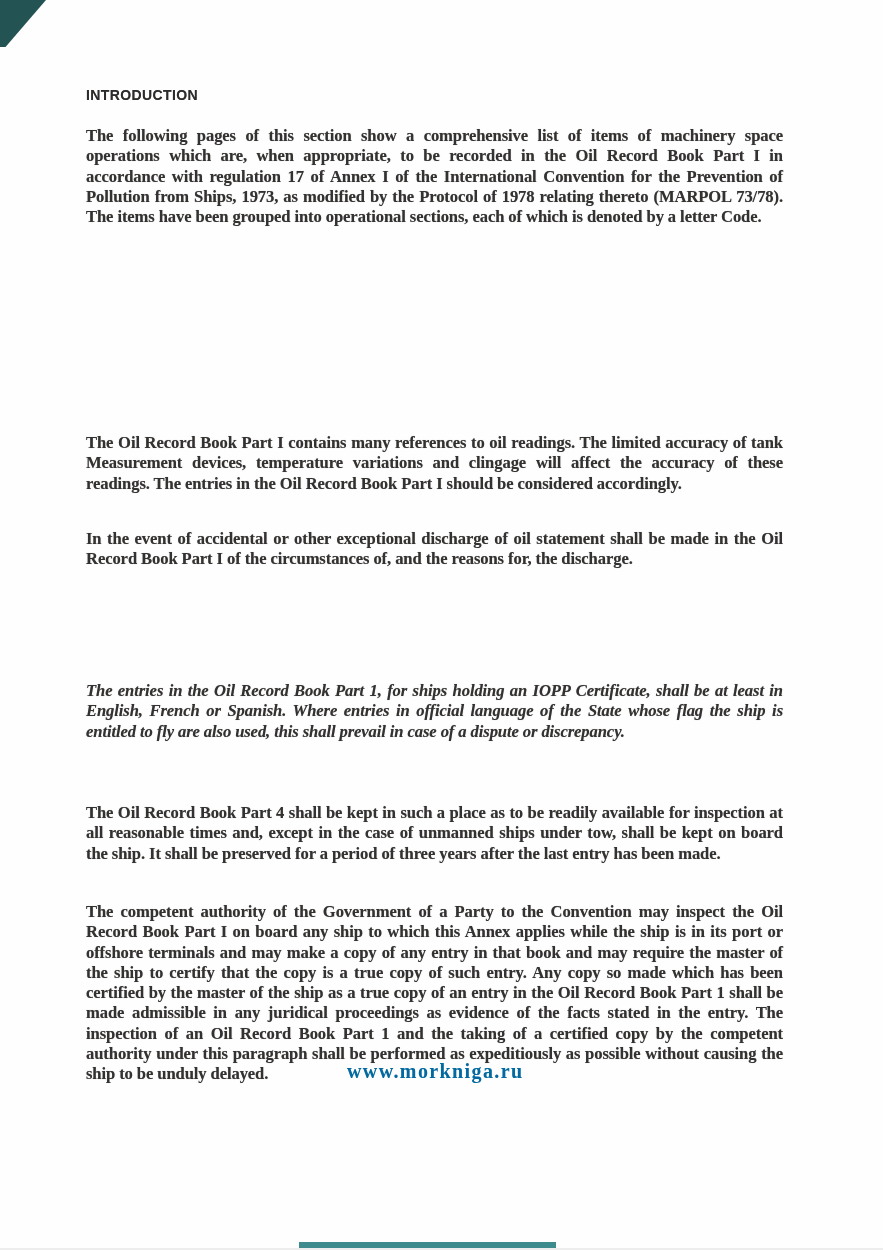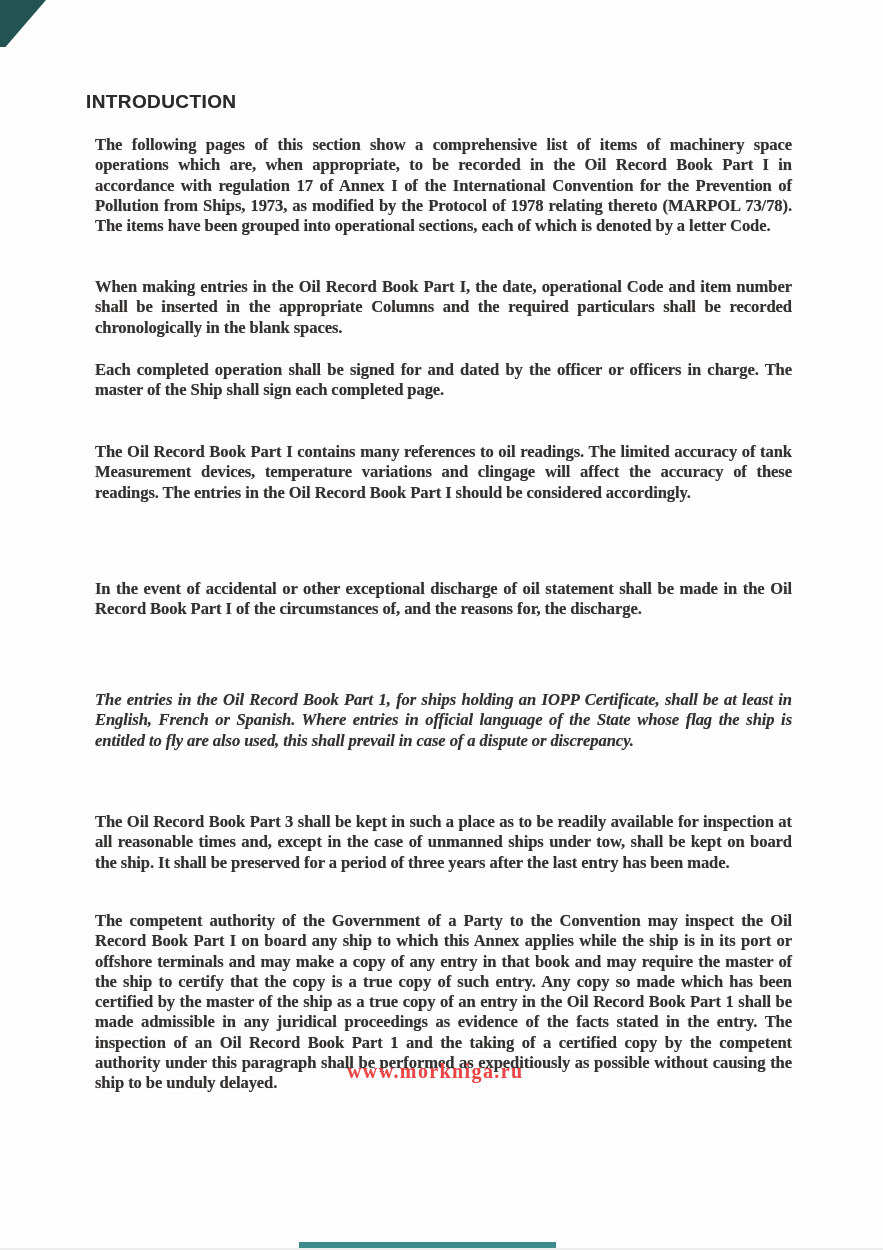--- a/index.html
+++ b/index.html
@@ -40,77 +40,75 @@
     width: 257px;
     height: 8px;
     background: #3d8b8d;
   }
   .doc-title {
     position: absolute;
     left: 86px;
     top: 78px;
     font-family: "Liberation Sans", sans-serif;
     font-weight: bold;
-    font-size: 19px;
+    font-size: 14px;
     letter-spacing: 0.4px;
     color: #2e2c2b;
     text-shadow: 0 0 0.6px rgba(46,44,43,0.55);
   }
   .para {
     position: absolute;
     left: 86px;
     width: 697px;
-    margin: 9px;
+    margin: 0;
     font-family: "Liberation Serif", serif;
     font-weight: bold;
     font-size: 16.6px;
     line-height: 20.3px;
     color: #343230;
     text-align: justify;
     text-shadow: 0 0 0.7px rgba(52,50,48,0.5);
     letter-spacing: -0.1px;
   }
   .p1 { top: 126px; }
   .p2 { top: 268px; }
   .p3 { top: 351px; }
   .p4 { top: 433px; }
-  .p5 { top: 570px; }
+  .p5 { top: 529px; }
   .p6 { top: 618px; }
   .p7 { top: 681px; font-style: italic; }
   .p8 { top: 803px; }
   .p9 { top: 902px; }
   .watermark {
     position: absolute;
     left: 347px;
     top: 1060px;
     font-family: "Liberation Serif", serif;
     font-weight: bold;
     font-size: 20px;
     letter-spacing: 1.4px;
-    color: #ef4444;
+    color: #0369a1;
     text-shadow: 0 0 0.5px rgba(170,202,223,0.6);
     white-space: nowrap;
   }
 </style>
 </head>
 <body>
 
 <div class="page">
 
   <div class="corner-accent"></div>
 
   <h1 class="doc-title">INTRODUCTION</h1>
 
   <p class="para p1">The following pages of this section show a comprehensive list of items of machinery space operations which are, when appropriate, to be recorded in the Oil Record Book Part I in accordance with regulation 17 of Annex I of the International Convention for the Prevention of Pollution from Ships, 1973, as modified by the Protocol of 1978 relating thereto (MARPOL 73/78). The items have been grouped into operational sections, each of which is denoted by a letter Code.</p>
-  <p class="para p2">When making entries in the Oil Record Book Part I, the date, operational Code and item number shall be inserted in the appropriate Columns and the required particulars shall be recorded chronologically in the blank spaces.</p>
-  <p class="para p3">Each completed operation shall be signed for and dated by the officer or officers in charge. The master of the Ship shall sign each completed page.</p>
   <p class="para p4">The Oil Record Book Part I contains many references to oil readings. The limited accuracy of tank Measurement devices, temperature variations and clingage will affect the accuracy of these readings. The entries in the Oil Record Book Part I should be considered accordingly.</p>
   <p class="para p5">In the event of accidental or other exceptional discharge of oil statement shall be made in the Oil Record Book Part I of the circumstances of, and the reasons for, the discharge.</p>
   <p class="para p7">The entries in the Oil Record Book Part 1, for ships holding an IOPP Certificate, shall be at least in English, French or Spanish. Where entries in official language of the State whose flag the ship is entitled to fly are also used, this shall prevail in case of a dispute or discrepancy.</p>
-  <p class="para p8">The Oil Record Book Part 3 shall be kept in such a place as to be readily available for inspection at all reasonable times and, except in the case of unmanned ships under tow, shall be kept on board the ship. It shall be preserved for a period of three years after the last entry has been made.</p>
+  <p class="para p8">The Oil Record Book Part 4 shall be kept in such a place as to be readily available for inspection at all reasonable times and, except in the case of unmanned ships under tow, shall be kept on board the ship. It shall be preserved for a period of three years after the last entry has been made.</p>
   <p class="para p9">The competent authority of the Government of a Party to the Convention may inspect the Oil Record Book Part I on board any ship to which this Annex applies while the ship is in its port or offshore terminals and may make a copy of any entry in that book and may require the master of the ship to certify that the copy is a true copy of such entry. Any copy so made which has been certified by the master of the ship as a true copy of an entry in the Oil Record Book Part 1 shall be made admissible in any juridical proceedings as evidence of the facts stated in the entry. The inspection of an Oil Record Book Part 1 and the taking of a certified copy by the competent authority under this paragraph shall be performed as expeditiously as possible without causing the ship to be unduly delayed.</p>
 
   <div class="watermark">www.morkniga.ru</div>
 
   <div class="bottom-accent-bar"></div>
   <div class="page-edge-line"></div>
 
 </div>
 
 </body></html>

